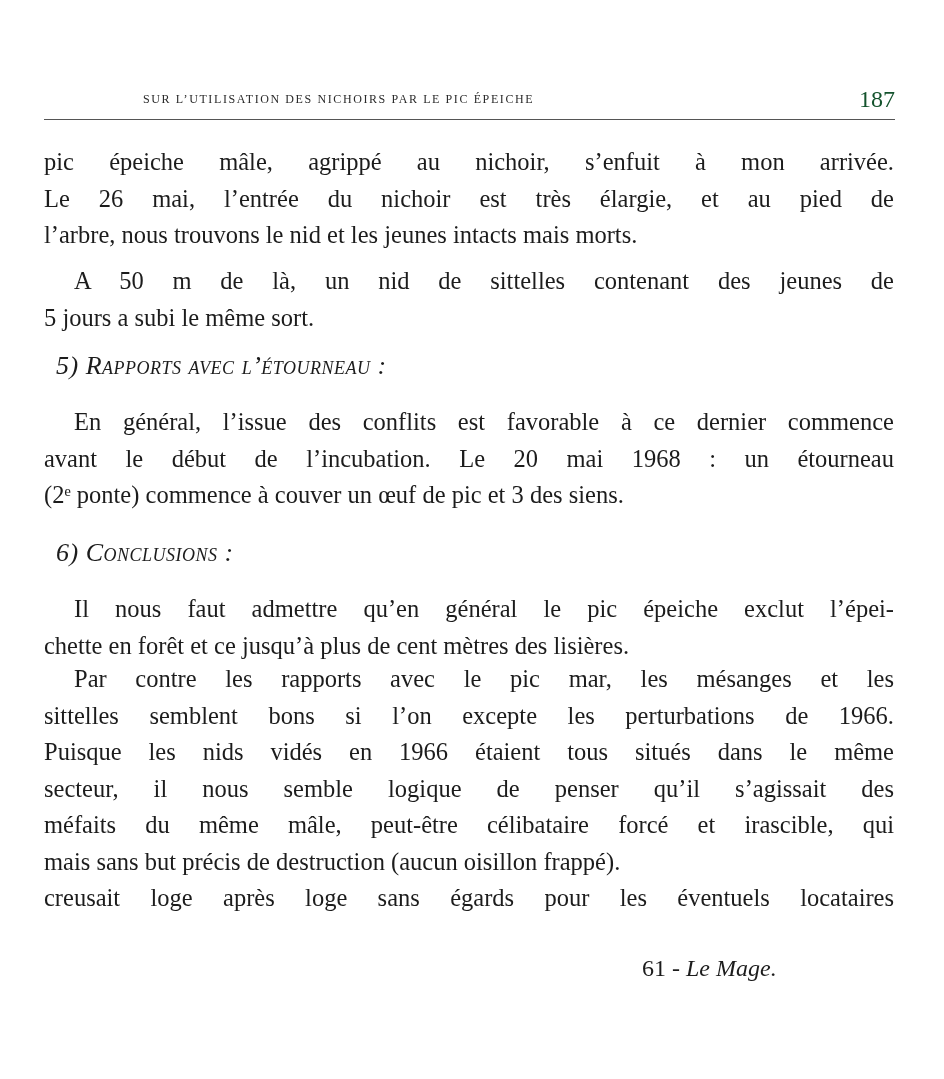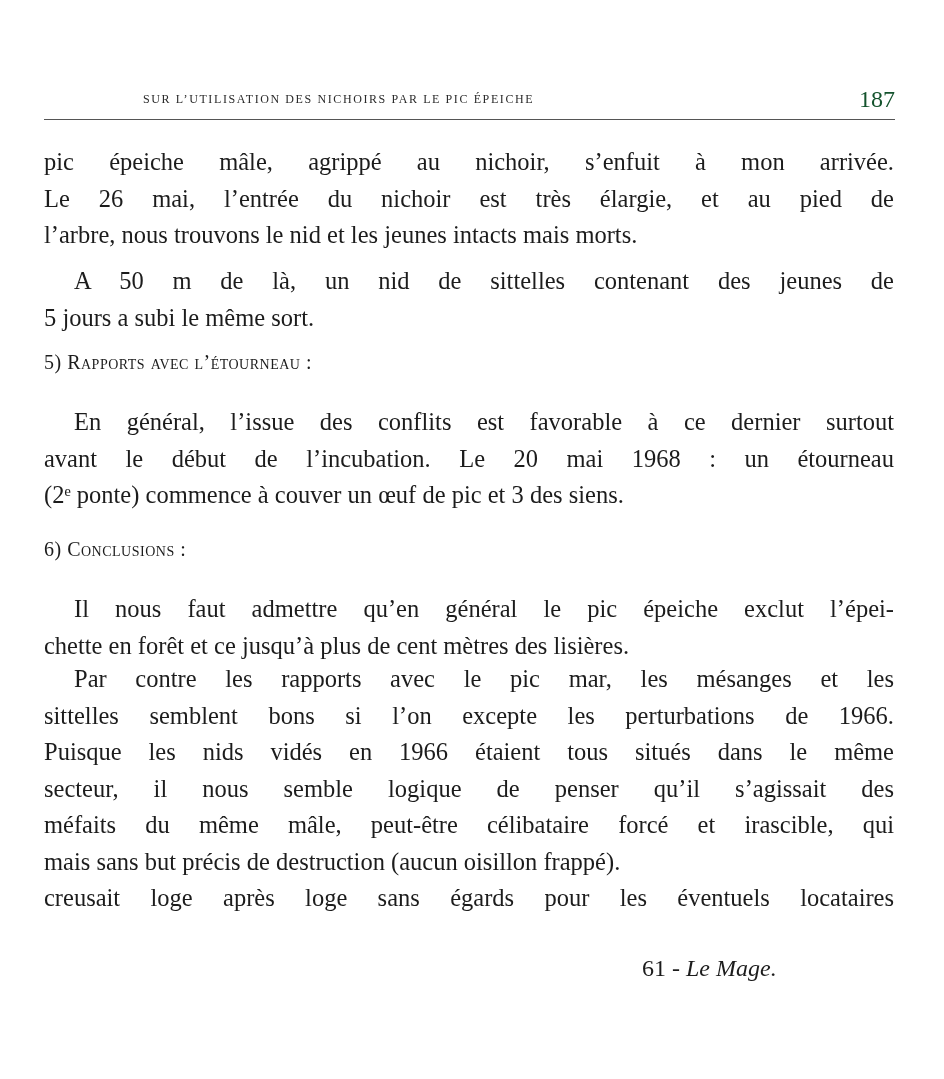--- a/index.html
+++ b/index.html
@@ -69,25 +69,26 @@
       height: 36.5px;
     }
     .line.last {
       text-align-last: left;
     }
     .line.indent {
       padding-left: 30px;
     }
     .section-heading {
       position: absolute;
-      left: 44px;
-      font-size: 20px;
+      left: 56px;
+      font-size: 26px;
       letter-spacing: 0.5px;
       white-space: nowrap;
       font-variant: small-caps;
+      font-style: italic;
     }
     .signature {
       position: absolute;
       left: 642px;
       top: 955px;
       font-size: 24px;
       white-space: nowrap;
     }
     .signature .author {
       font-style: italic;
@@ -111,21 +112,21 @@
   </div>
 
   <div class="body-text" style="top:243px;margin-top:20px;">
     <span class="line indent">A 50 m de là, un nid de sittelles contenant des jeunes de</span>
     <span class="line last">5 jours a subi le même sort.</span>
   </div>
 
   <div class="section-heading" style="top:351px;">5) Rapports avec l’étourneau :</div>
 
   <div class="body-text" style="top:404px;">
-    <span class="line indent">En général, l’issue des conflits est favorable à ce dernier surtout</span>
+    <span class="line indent">En général, l’issue des conflits est favorable à ce dernier commence</span>
     <span class="line">avant le début de l’incubation. Le 20 mai 1968 : un étourneau</span>
     <span class="line last">(2ᵉ ponte) commence à couver un œuf de pic et 3 des siens.</span>
   </div>
 
   <div class="section-heading" style="top:538px;">6) Conclusions :</div>
 
   <div class="body-text" style="top:591px;">
     <span class="line indent">Il nous faut admettre qu’en général le pic épeiche exclut l’épei-</span>
     <span class="line last">chette en forêt et ce jusqu’à plus de cent mètres des lisières.</span>
   </div>

